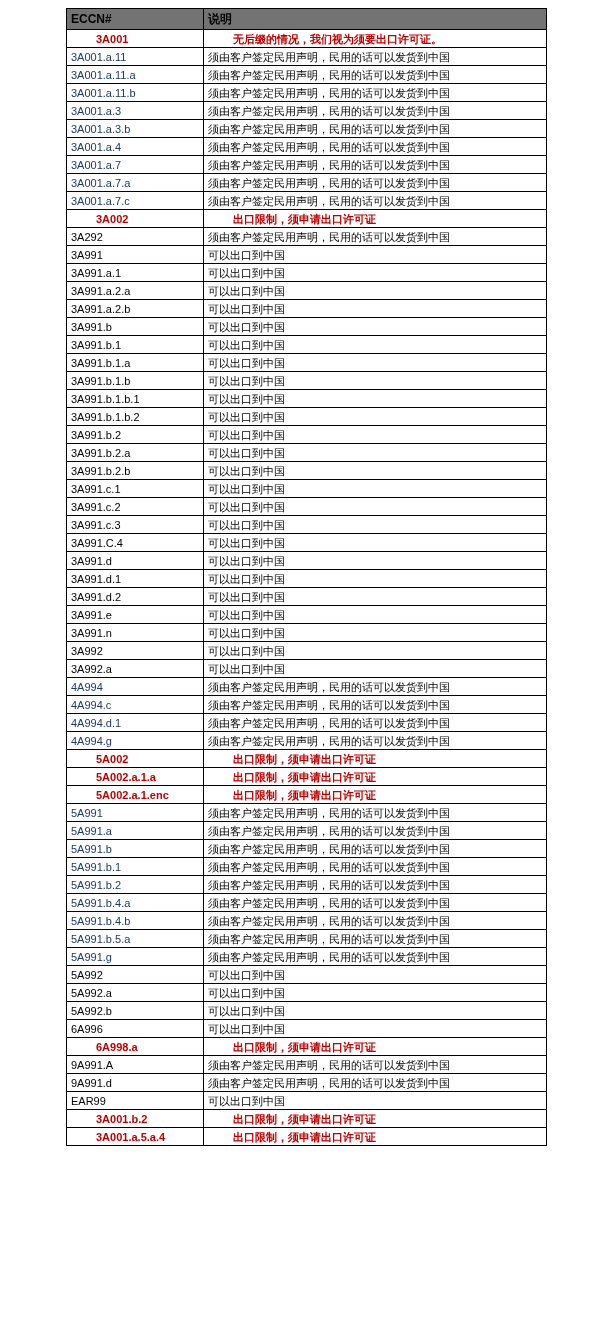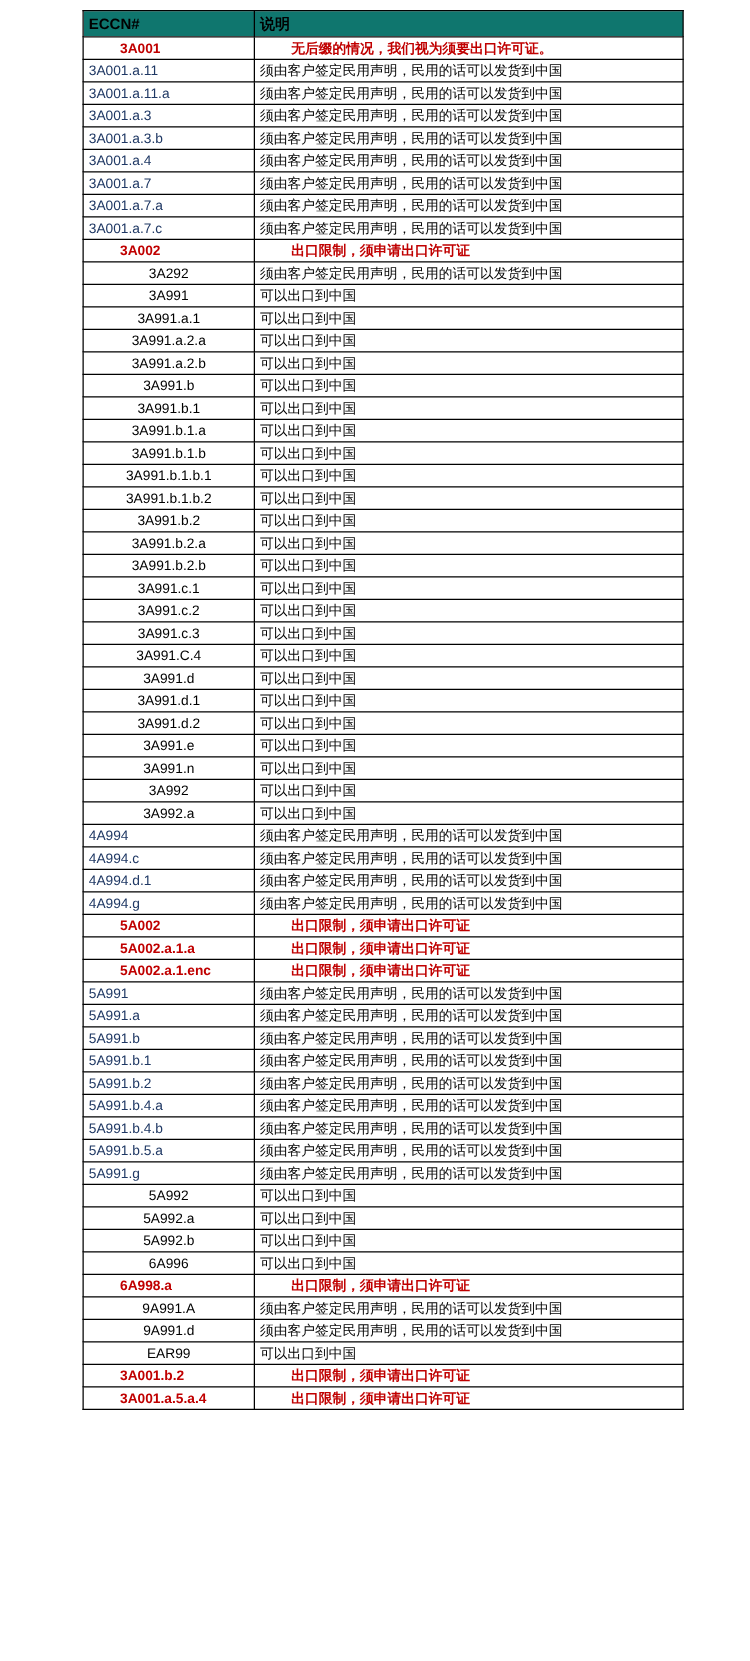--- a/index.html
+++ b/index.html
@@ -36,38 +36,37 @@
     height: 15px;
     vertical-align: middle;
     white-space: nowrap;
     overflow: hidden;
   }
   table.eccn thead th {
     font-weight: bold;
     font-size: 12px;
     text-align: left;
     color: #000000;
-    background: #0f766e;
+    background: #737373;
     height: 18px;
   }
   td.code {
     color: #1f3864;
   }
   td.desc {
     color: #000000;
   }
   tr.red td.code,
   tr.red td.desc {
     color: #c00000;
     font-weight: bold;
     padding-left: 29px;
   }
   tr.black td.code {
     color: #000000;
-    text-align: center;
   }
 </style>
 </head>
 <body>
 
 <div class="page">
   <table class="eccn">
     <colgroup>
         <col class="c1">
         <col class="c2">
@@ -85,20 +84,24 @@
         </tr>
         <tr class="blue">
           <td class="code">3A001.a.11</td>
           <td class="desc">须由客户签定民用声明，民用的话可以发货到中国</td>
         </tr>
         <tr class="blue">
           <td class="code">3A001.a.11.a</td>
           <td class="desc">须由客户签定民用声明，民用的话可以发货到中国</td>
         </tr>
         <tr class="blue">
+          <td class="code">3A001.a.11.b</td>
+          <td class="desc">须由客户签定民用声明，民用的话可以发货到中国</td>
+        </tr>
+        <tr class="blue">
           <td class="code">3A001.a.3</td>
           <td class="desc">须由客户签定民用声明，民用的话可以发货到中国</td>
         </tr>
         <tr class="blue">
           <td class="code">3A001.a.3.b</td>
           <td class="desc">须由客户签定民用声明，民用的话可以发货到中国</td>
         </tr>
         <tr class="blue">
           <td class="code">3A001.a.4</td>
           <td class="desc">须由客户签定民用声明，民用的话可以发货到中国</td>

